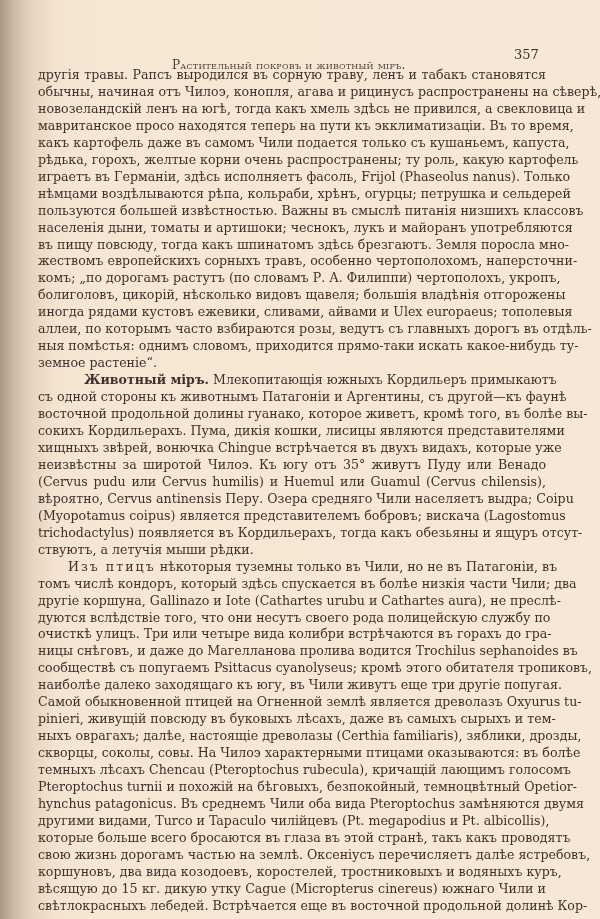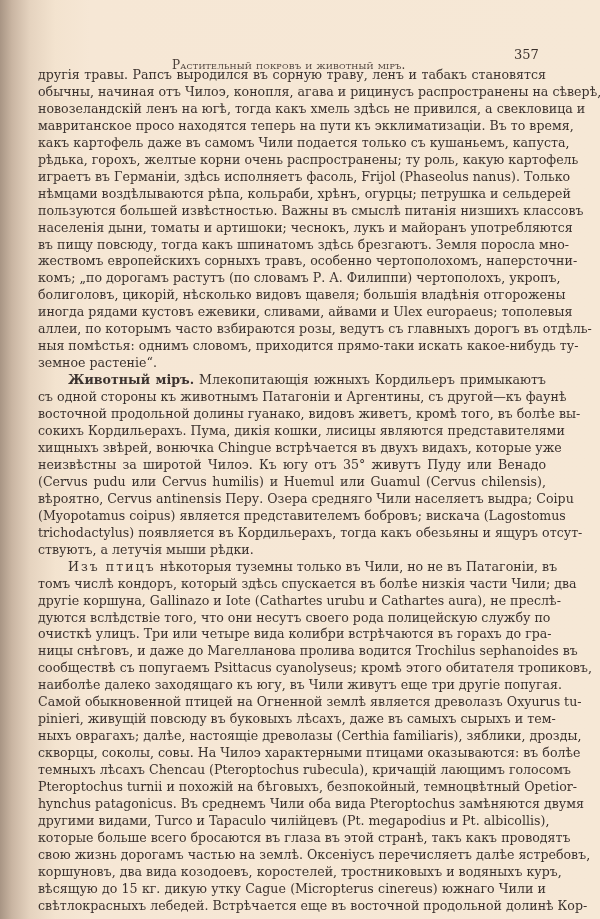--- a/index.html
+++ b/index.html
@@ -24,21 +24,21 @@
     font-size:13px; color:#3a302b;margin-top:6px;
   }
   .body-text {
     position:absolute; top:67px; left:38px; width:508px;
     font-size:12.6px; line-height:16.95px; color:#3b322e;
     text-align:justify;
   }
   .line { display:block; white-space:nowrap; text-align:justify; text-align-last:justify; }
   .line.last { text-align-last:left; }
   .line.indent { padding-left:30px; }
-  .bold { font-weight:bold; }
+  .bold { font-weight:bold;margin-left:16px; }
   .spaced { letter-spacing:2px; }
 </style>
 </head>
 <body>
 
 <div class="page">
   <div class="header">Растительный покровъ и животный міръ.</div>
   <div class="pagenum">357</div>
 
   <div class="body-text">
@@ -56,21 +56,21 @@
     <span class="line">жествомъ европейскихъ сорныхъ травъ, особенно чертополохомъ, наперсточни-</span>
     <span class="line">комъ; „по дорогамъ растутъ (по словамъ Р. А. Филиппи) чертополохъ, укропъ,</span>
     <span class="line">болиголовъ, цикорій, нѣсколько видовъ щавеля; большія владѣнія отгорожены</span>
     <span class="line">иногда рядами кустовъ ежевики, сливами, айвами и Ulex europaeus; тополевыя</span>
     <span class="line">аллеи, по которымъ часто взбираются розы, ведутъ съ главныхъ дорогъ въ отдѣль-</span>
     <span class="line">ныя помѣстья: однимъ словомъ, приходится прямо-таки искать какое-нибудь ту-</span>
     <span class="line last">земное растеніе“.</span>
 
     <span class="line indent"><span class="bold">Животный міръ.</span> <span>Млекопитающія южныхъ Кордильеръ примыкаютъ</span></span>
     <span class="line">съ одной стороны къ животнымъ Патагоніи и Аргентины, съ другой—къ фаунѣ</span>
-    <span class="line">восточной продольной долины гуанако, видовъ живетъ, кромѣ того, въ болѣе вы-</span>
+    <span class="line">восточной продольной долины гуанако, которое живетъ, кромѣ того, въ болѣе вы-</span>
     <span class="line">сокихъ Кордильерахъ. Пума, дикія кошки, лисицы являются представителями</span>
     <span class="line">хищныхъ звѣрей, вонючка Chingue встрѣчается въ двухъ видахъ, которые уже</span>
     <span class="line">неизвѣстны за широтой Чилоэ. Къ югу отъ 35° живутъ Пуду или Венадо</span>
     <span class="line">(Cervus pudu или Cervus humilis) и Huemul или Guamul (Cervus chilensis),</span>
     <span class="line">вѣроятно, Cervus antinensis Перу. Озера средняго Чили населяетъ выдра; Coipu</span>
     <span class="line">(Myopotamus coipus) является представителемъ бобровъ; вискача (Lagostomus</span>
     <span class="line">trichodactylus) появляется въ Кордильерахъ, тогда какъ обезьяны и ящуръ отсут-</span>
     <span class="line last">ствуютъ, а летучія мыши рѣдки.</span>
 
     <span class="line indent"><span class="spaced">Изъ птицъ</span> <span>нѣкоторыя туземны только въ Чили, но не въ Патагоніи, въ</span></span>

